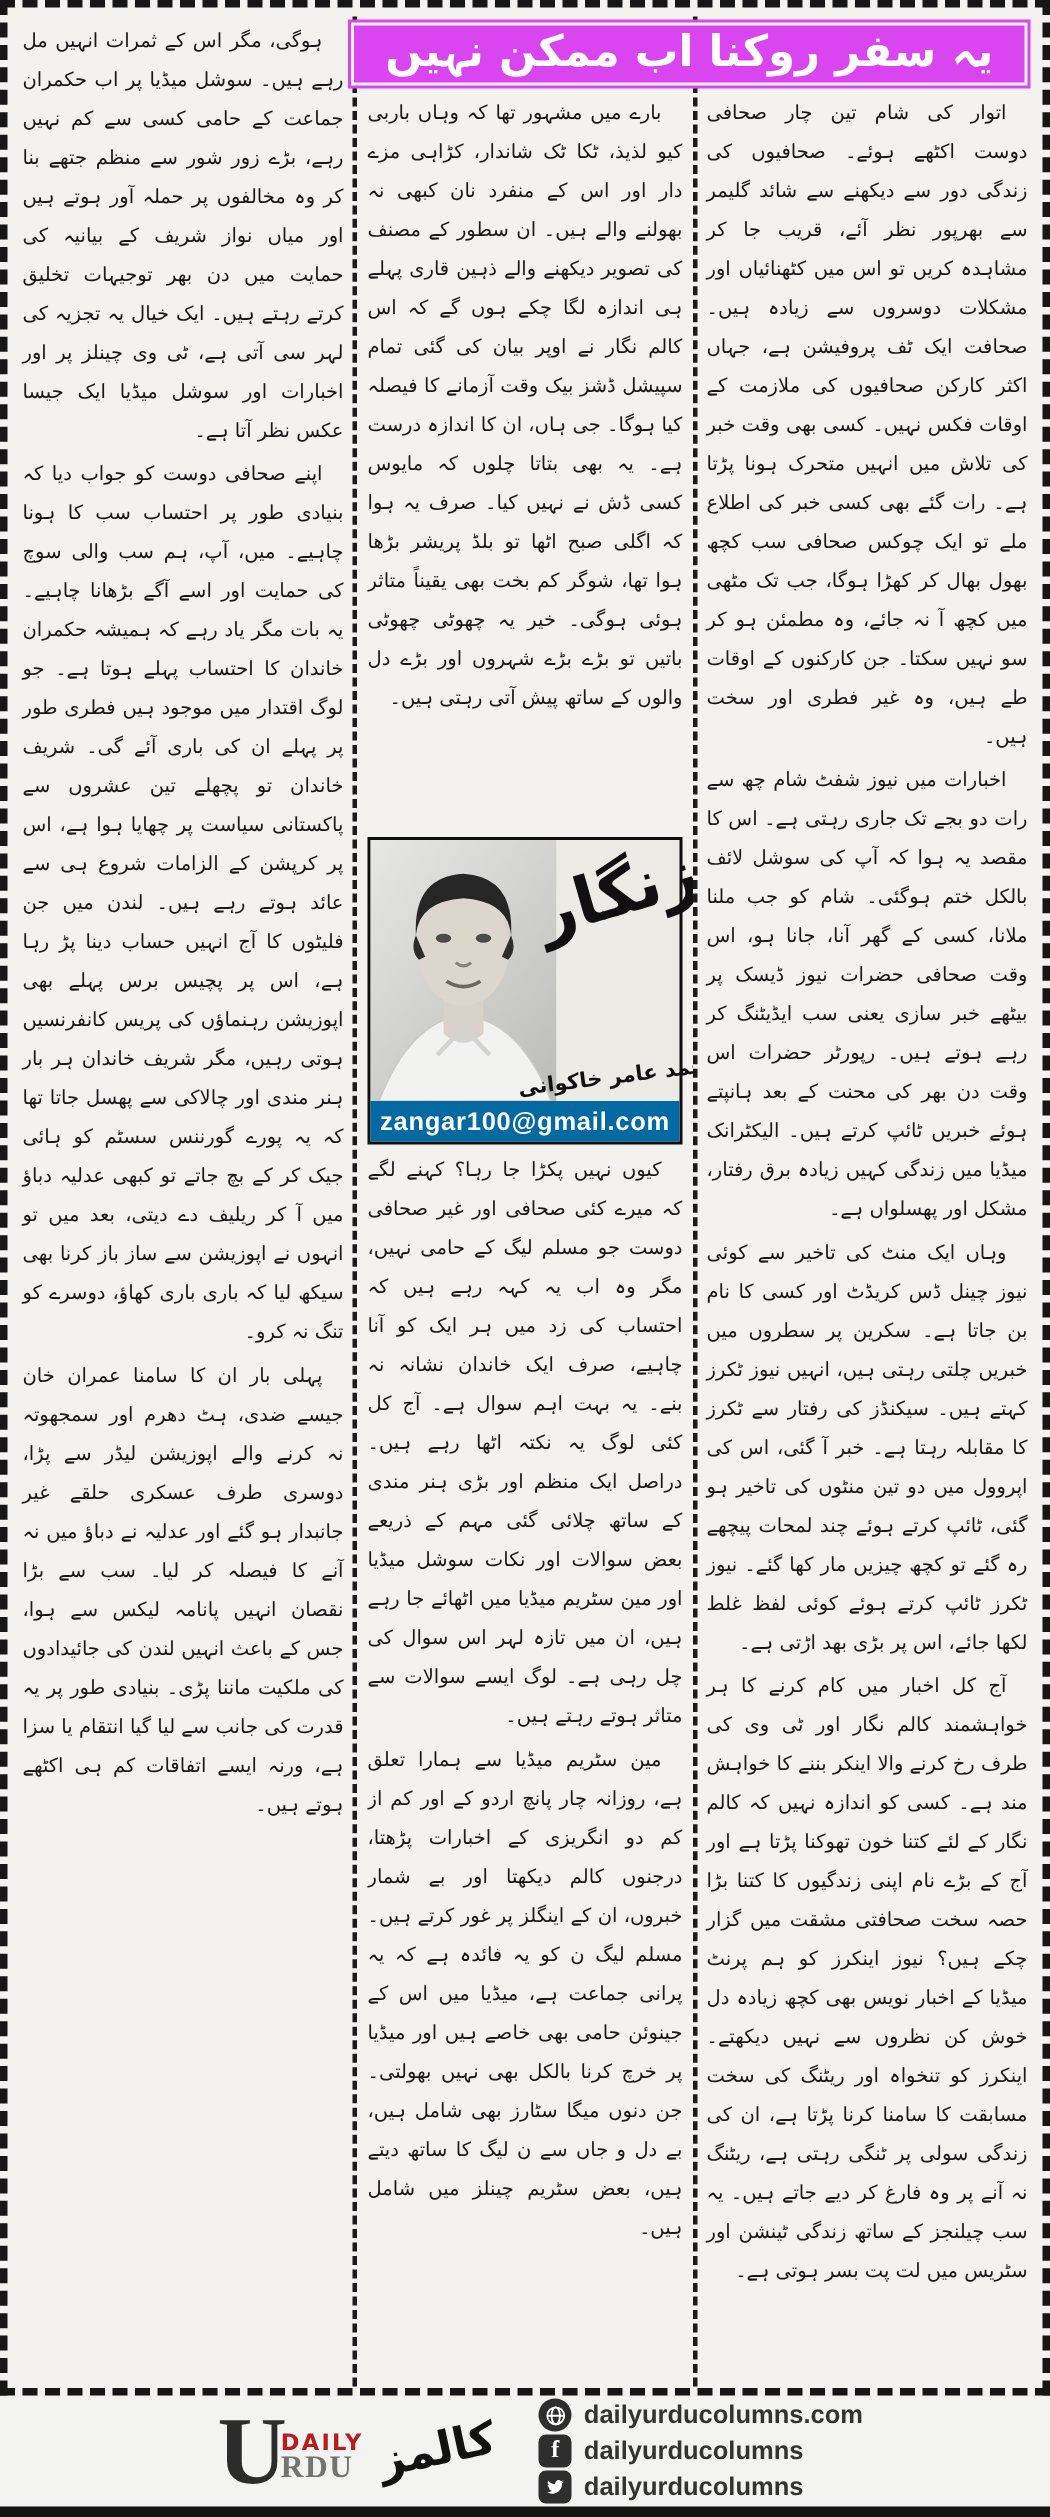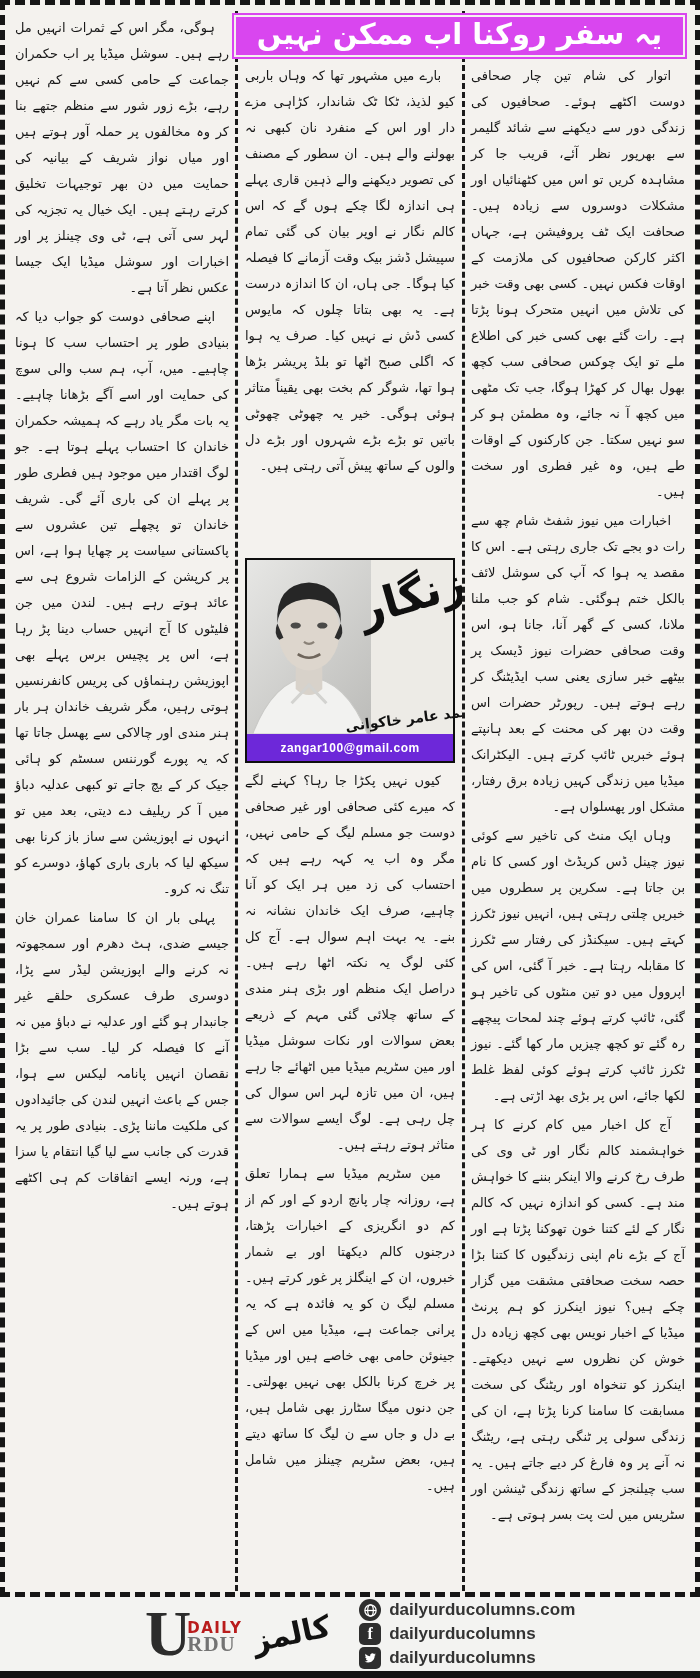--- a/index.html
+++ b/index.html
@@ -54,24 +54,24 @@
   .zangar-side {
     width:82px; display:flex; flex-direction:column;
     align-items:center; justify-content:space-between;
     padding:10px 0 8px;
   }
   .zangar-logo { font-size:44px; font-weight:bold; color:#101010; transform:rotate(-16deg); direction:rtl; }
   .author-name { font-size:14px; font-weight:bold; color:#101010; white-space:nowrap; transform:rotate(-7deg); direction:rtl; }
   .photo-wrap { flex:1; overflow:hidden; }
   .photo-wrap svg { display:block; width:100%; height:100%; }
   .email-bar {
-    height:27px; background:#6d28d9; color:#fff;
+    height:27px; background:#0369a1; color:#fff;
     display:flex; align-items:center; justify-content:center;
     font-family:"Liberation Sans",sans-serif;
-    font-size:12px; font-weight:bold; letter-spacing:.5px;
+    font-size:17px; font-weight:bold; letter-spacing:.5px;
   }
 
   
   .footer { height:74px; background:#f3f3f1; display:flex; align-items:center; }
   .brand { display:flex; align-items:center; margin-left:145px; }
   .logo-u {
     font-family:"Liberation Serif","DejaVu Serif",serif;
     font-weight:bold; font-size:64px; color:#2c2c2c; line-height:.85;
   }
   .logo-stack { display:flex; flex-direction:column; margin-left:-4px; margin-top:6px; }

